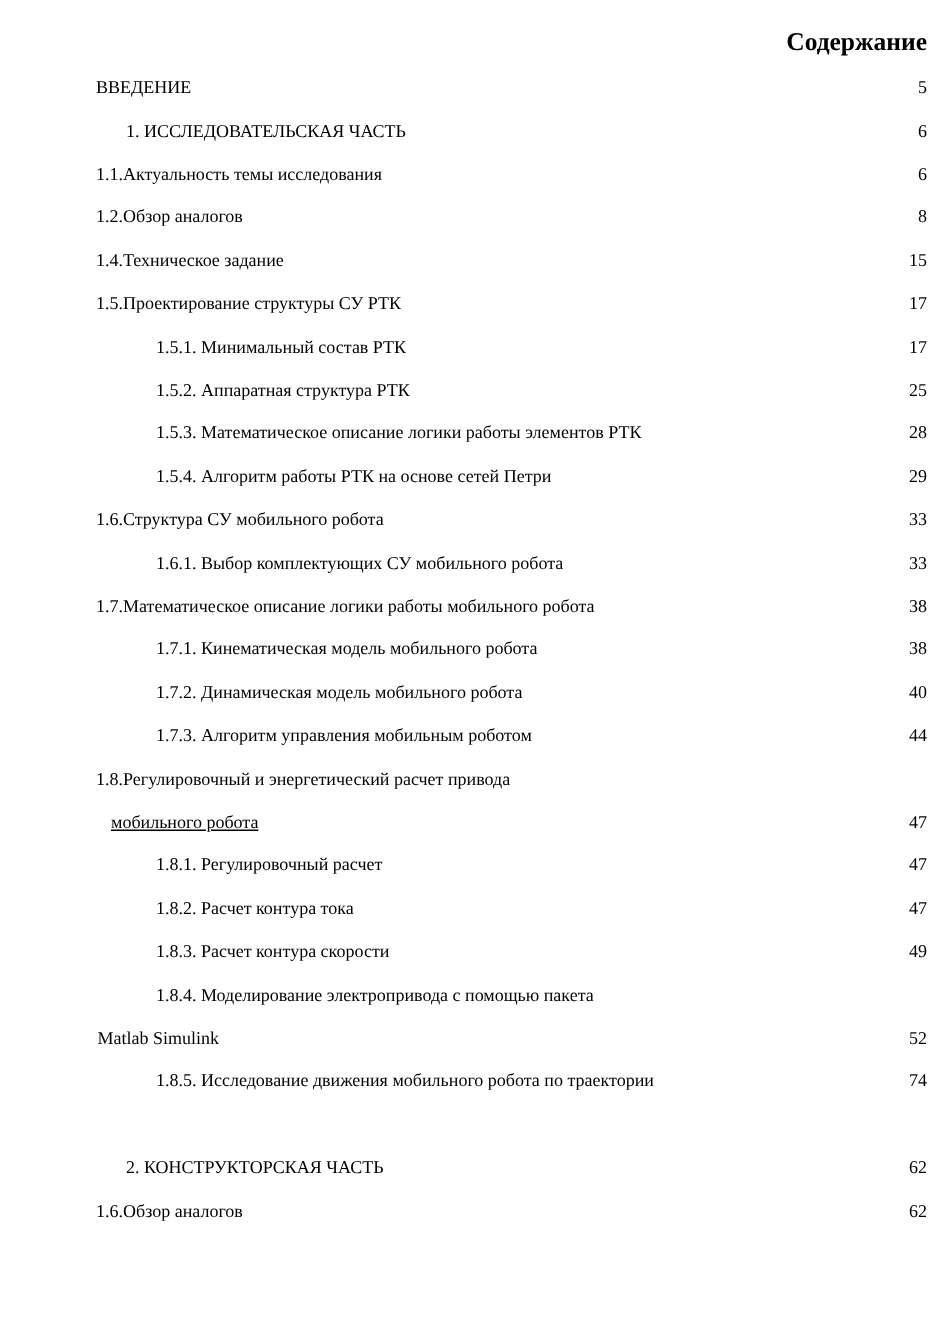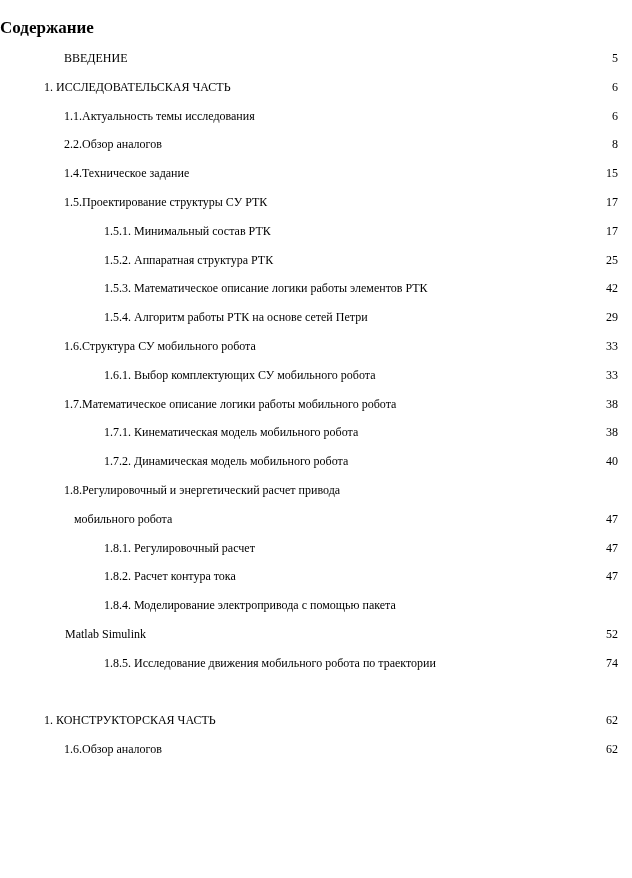--- a/index.html
+++ b/index.html
@@ -14,21 +14,21 @@
     color: #000000;
     overflow: hidden;
   }
   .doc-page {
     width: 632px;
     height: 878px;
     box-sizing: border-box;
     padding: 10px 14px 0 0;
   }
   .doc-title {
-    text-align: left;
+    text-align: right;
     font-weight: bold;
     font-size: 17px;
     line-height: 24px;
     height: 34px;
     box-sizing: border-box;
     padding-top: 6px;
   }
   .toc-list {
     width: 100%;
   }
@@ -43,24 +43,24 @@
   .toc-text {
     flex: 1 1 auto;
     overflow: hidden;
   }
   .toc-page {
     flex: 0 0 auto;
     text-align: right;
     min-width: 24px;
   }
   
-  .lvl-chapter      .toc-text { padding-left: 44px; }
+  .lvl-chapter      .toc-text { padding-left: 56px; margin-left: 28px; }
   .lvl-section      .toc-text { padding-left: 64px; }
   .lvl-subsection   .toc-text { padding-left: 104px; }
-  .lvl-cont-section .toc-text { padding-left: 74px; }
+  .lvl-cont-section .toc-text { padding-left: 74px; text-decoration: underline; }
   .lvl-cont-sub     .toc-text { padding-left: 65px; }
   .lvl-spacer { height: 28.8px; }
 </style>
 </head>
 <body>
 
 <div class="doc-page">
   <div class="doc-title">Содержание</div>
   <div class="toc-list">
       <div class="toc-row lvl-section">
@@ -69,42 +69,42 @@
       </div>
       <div class="toc-row lvl-chapter">
         <span class="toc-text">1.  ИССЛЕДОВАТЕЛЬСКАЯ ЧАСТЬ</span>
         <span class="toc-page">6</span>
       </div>
       <div class="toc-row lvl-section">
         <span class="toc-text">1.1.Актуальность темы исследования</span>
         <span class="toc-page">6</span>
       </div>
       <div class="toc-row lvl-section">
-        <span class="toc-text">2.2.Обзор аналогов</span>
+        <span class="toc-text">1.2.Обзор аналогов</span>
         <span class="toc-page">8</span>
       </div>
       <div class="toc-row lvl-section">
         <span class="toc-text">1.4.Техническое задание</span>
         <span class="toc-page">15</span>
       </div>
       <div class="toc-row lvl-section">
         <span class="toc-text">1.5.Проектирование структуры СУ РТК</span>
         <span class="toc-page">17</span>
       </div>
       <div class="toc-row lvl-subsection">
         <span class="toc-text">1.5.1. Минимальный состав РТК</span>
         <span class="toc-page">17</span>
       </div>
       <div class="toc-row lvl-subsection">
         <span class="toc-text">1.5.2. Аппаратная структура РТК</span>
         <span class="toc-page">25</span>
       </div>
       <div class="toc-row lvl-subsection">
         <span class="toc-text">1.5.3. Математическое описание логики работы элементов РТК</span>
-        <span class="toc-page">42</span>
+        <span class="toc-page">28</span>
       </div>
       <div class="toc-row lvl-subsection">
         <span class="toc-text">1.5.4. Алгоритм работы РТК на основе сетей Петри</span>
         <span class="toc-page">29</span>
       </div>
       <div class="toc-row lvl-section">
         <span class="toc-text">1.6.Структура СУ мобильного робота</span>
         <span class="toc-page">33</span>
       </div>
       <div class="toc-row lvl-subsection">
@@ -116,51 +116,59 @@
         <span class="toc-page">38</span>
       </div>
       <div class="toc-row lvl-subsection">
         <span class="toc-text">1.7.1. Кинематическая модель мобильного робота</span>
         <span class="toc-page">38</span>
       </div>
       <div class="toc-row lvl-subsection">
         <span class="toc-text">1.7.2. Динамическая модель мобильного робота</span>
         <span class="toc-page">40</span>
       </div>
+      <div class="toc-row lvl-subsection">
+        <span class="toc-text">1.7.3. Алгоритм управления мобильным роботом</span>
+        <span class="toc-page">44</span>
+      </div>
       <div class="toc-row lvl-section">
         <span class="toc-text">1.8.Регулировочный и энергетический расчет привода</span>
         <span class="toc-page"></span>
       </div>
       <div class="toc-row lvl-cont-section">
         <span class="toc-text">мобильного робота</span>
         <span class="toc-page">47</span>
       </div>
       <div class="toc-row lvl-subsection">
         <span class="toc-text">1.8.1. Регулировочный расчет</span>
         <span class="toc-page">47</span>
       </div>
       <div class="toc-row lvl-subsection">
         <span class="toc-text">1.8.2. Расчет контура тока</span>
         <span class="toc-page">47</span>
       </div>
       <div class="toc-row lvl-subsection">
+        <span class="toc-text">1.8.3. Расчет контура скорости</span>
+        <span class="toc-page">49</span>
+      </div>
+      <div class="toc-row lvl-subsection">
         <span class="toc-text">1.8.4. Моделирование электропривода с помощью пакета</span>
         <span class="toc-page"></span>
       </div>
       <div class="toc-row lvl-cont-sub">
         <span class="toc-text">Matlab Simulink</span>
         <span class="toc-page">52</span>
       </div>
       <div class="toc-row lvl-subsection">
         <span class="toc-text">1.8.5. Исследование движения мобильного робота по траектории</span>
         <span class="toc-page">74</span>
       </div>
       <div class="toc-row lvl-spacer"></div>
       <div class="toc-row lvl-chapter">
-        <span class="toc-text">1.  КОНСТРУКТОРСКАЯ ЧАСТЬ</span>
+        <span class="toc-text">2.  КОНСТРУКТОРСКАЯ ЧАСТЬ</span>
         <span class="toc-page">62</span>
       </div>
       <div class="toc-row lvl-section">
         <span class="toc-text">1.6.Обзор аналогов</span>
         <span class="toc-page">62</span>
       </div>
     </div>
 </div>
 
 </body></html>

